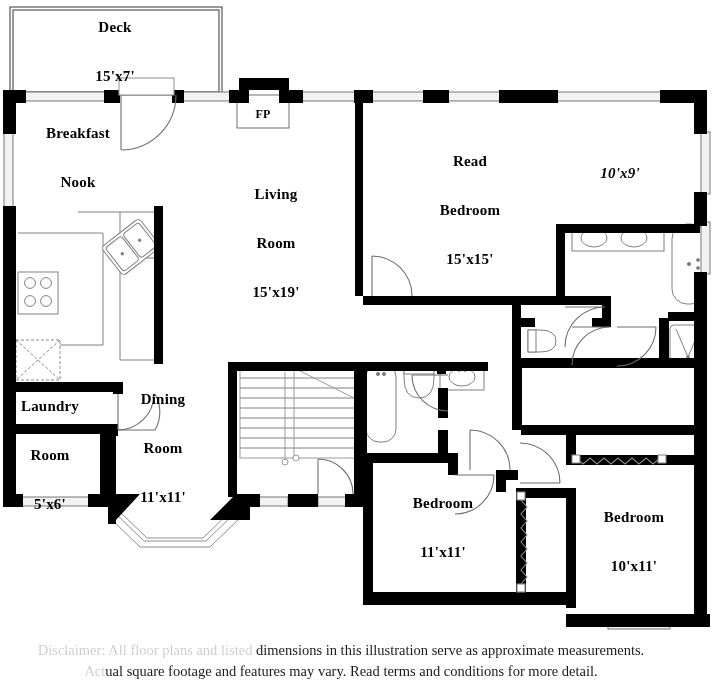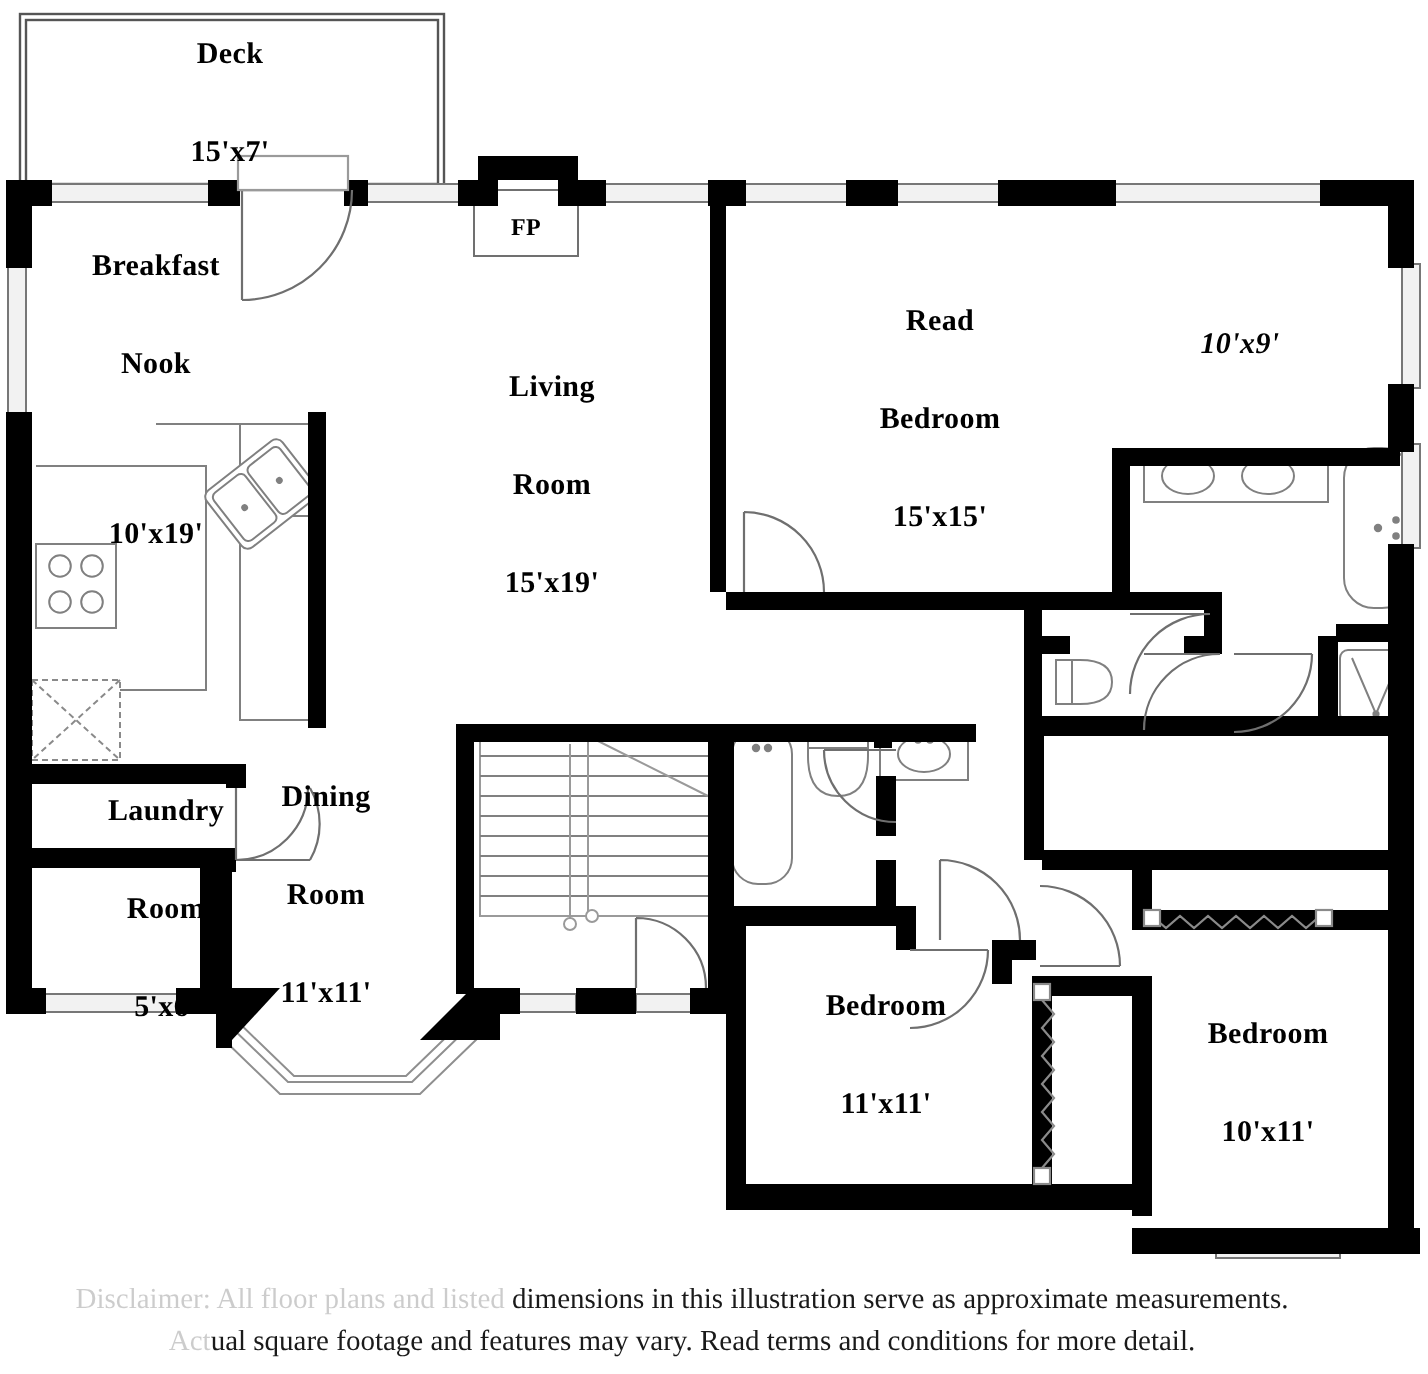--- a/index.html
+++ b/index.html
@@ -41,21 +41,21 @@
   .room-label .rl-dim  { display: block; }
   .lbl-deck     { font-size: 15px; }
   .lbl-nook     { font-size: 15px; }
   .lbl-kitchen  { font-size: 15px; }
   .lbl-kdim     { font-size: 15px; }
   .lbl-living   { font-size: 15px; }
   .lbl-main     { font-size: 15px; }
   .lbl-mdim     { font-size: 15px; font-style: italic; }
   .lbl-wic      { font-size: 15px; }
   .lbl-dining   { font-size: 15px; }
-  .lbl-laundry  { font-size: 15px; margin-left: 33px; }
+  .lbl-laundry  { font-size: 15px; }
   .lbl-bed2     { font-size: 15px; }
   .lbl-bed3     { font-size: 15px; }
   .lbl-fp       { font-size: 12px; font-weight: bold; }
 
   #disclaimer {
     position: absolute;
     left: 0;
     top: 640px;
     width: 682px;
     text-align: center;
@@ -335,23 +335,20 @@
   <div class="room-label lbl-deck" style="left:115px; top:52px;">
     <span class="rl-name">Deck</span>
     <span class="rl-dim">15'x7'</span>
   </div>
 
   <div class="room-label lbl-nook" style="left:78px; top:158px;">
     <span class="rl-name">Breakfast</span>
     <span class="rl-name">Nook</span>
   </div>
 
-  <div class="room-label lbl-kdim" style="left:78px; top:268px;">
-    <span class="rl-dim">10'x19'</span>
-  </div>
 
 
   <div class="room-label lbl-fp" style="left:263px; top:114px;">
     <span class="rl-name">FP</span>
   </div>
 
   <div class="room-label lbl-living" style="left:276px; top:243px;">
     <span class="rl-name">Living</span>
     <span class="rl-name">Room</span>
     <span class="rl-dim">15'x19'</span>

